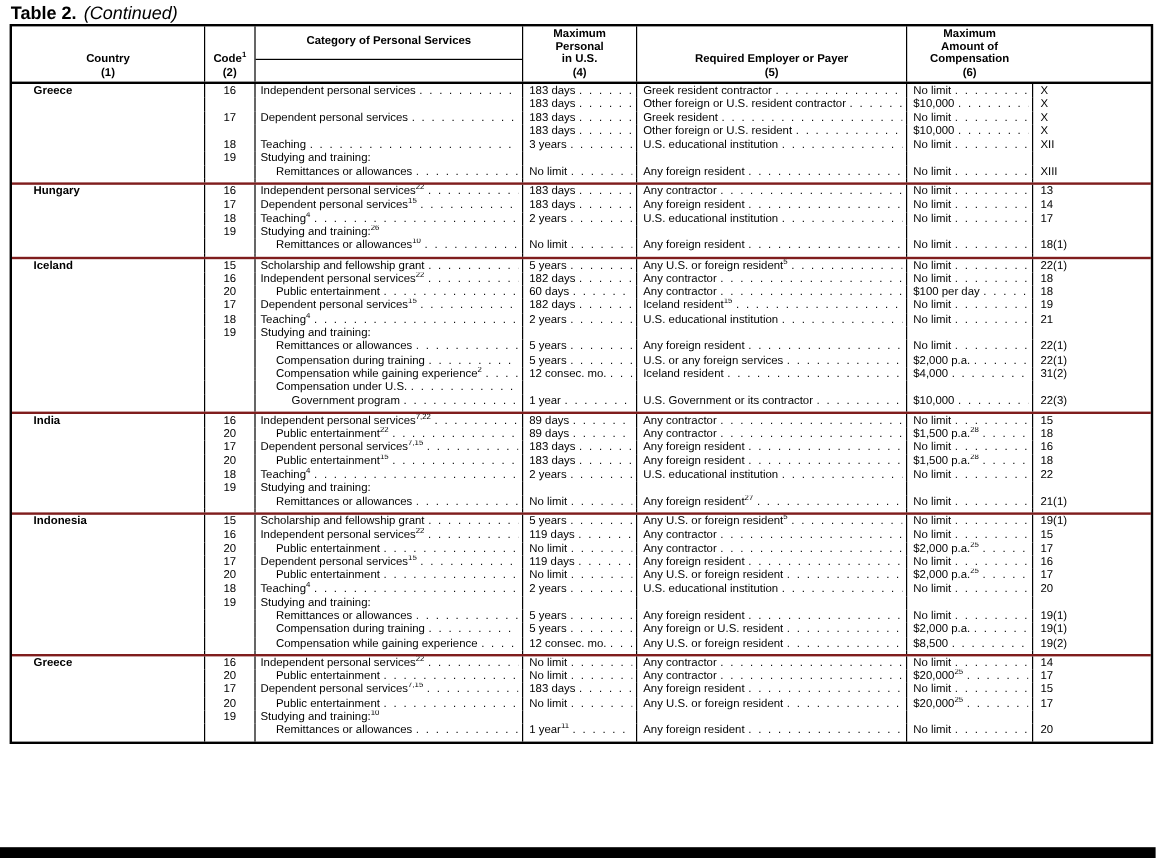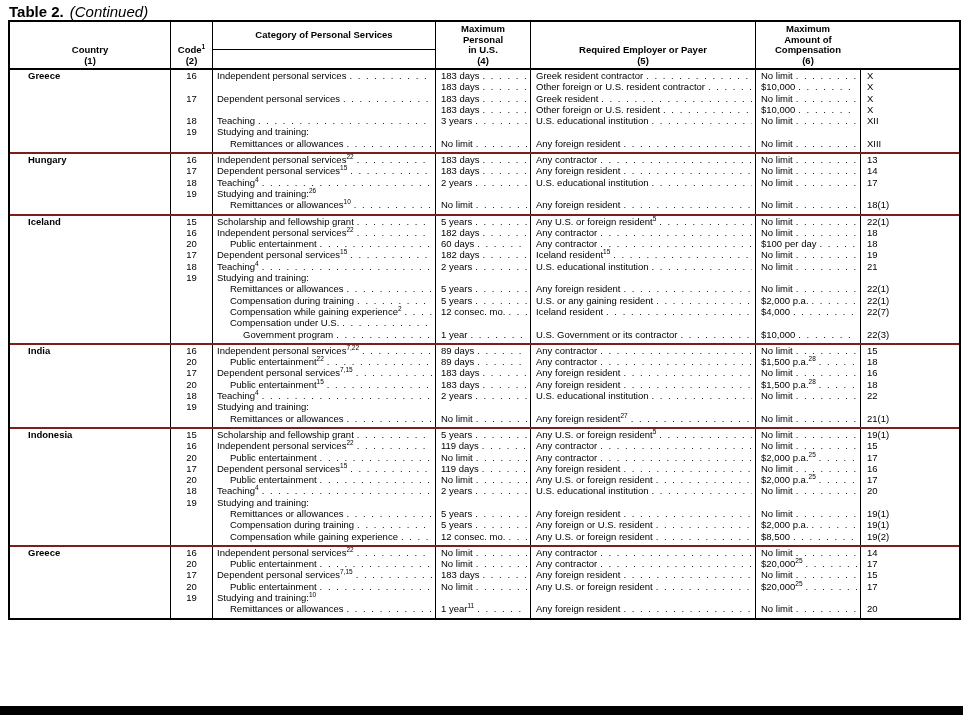--- a/index.html
+++ b/index.html
@@ -416,21 +416,21 @@
         <div class="cell c2"></div>
         <div class="cell c3" style="padding-left: 17px;">
           <span class="t">Compensation during training</span>
           <span class="ld">. . . . . . . . . . . . . . . . . . . . . . . . . . . . . . . . . . . . . . . .</span>
         </div>
         <div class="cell c4">
           <span class="t">5 years</span>
           <span class="ld">. . . . . . . . . . . . . . . . . . . . . . . . . . . . . . . . . . . . . . . .</span>
         </div>
         <div class="cell c5">
-          <span class="t">U.S. or any gaining resident</span>
+          <span class="t">U.S. or any foreign services</span>
           <span class="ld">. . . . . . . . . . . . . . . . . . . . . . . . . . . . . . . . . . . . . . . .</span>
         </div>
         <div class="cell c6">
           <span class="t">$2,000 p.a.</span>
           <span class="ld">. . . . . . . . . . . . . . . . . . . . . . . . . . . . . . . . . . . . . . . .</span>
         </div>
         <div class="cell c7">22(1)</div>
         <div class="cell c1"></div>
         <div class="cell c2"></div>
         <div class="cell c3" style="padding-left: 17px;">
@@ -442,21 +442,21 @@
           <span class="ld">. . . . . . . . . . . . . . . . . . . . . . . . . . . . . . . . . . . . . . . .</span>
         </div>
         <div class="cell c5">
           <span class="t">Iceland resident</span>
           <span class="ld">. . . . . . . . . . . . . . . . . . . . . . . . . . . . . . . . . . . . . . . .</span>
         </div>
         <div class="cell c6">
           <span class="t">$4,000</span>
           <span class="ld">. . . . . . . . . . . . . . . . . . . . . . . . . . . . . . . . . . . . . . . .</span>
         </div>
-        <div class="cell c7">22(7)</div>
+        <div class="cell c7">31(2)</div>
         <div class="cell c1"></div>
         <div class="cell c2"></div>
         <div class="cell c3" style="padding-left: 17px; justify-content: space-between;">
           <span class="t">Compensation under U.S.</span>
           <span class="ld">. . . . . . . . . . . . . . . . . . . . . . . . . . . . . . . . . . . . . . . .</span>
         </div>
         <div class="cell c4"></div>
         <div class="cell c5"></div>
         <div class="cell c6"></div>
         <div class="cell c7"></div>

